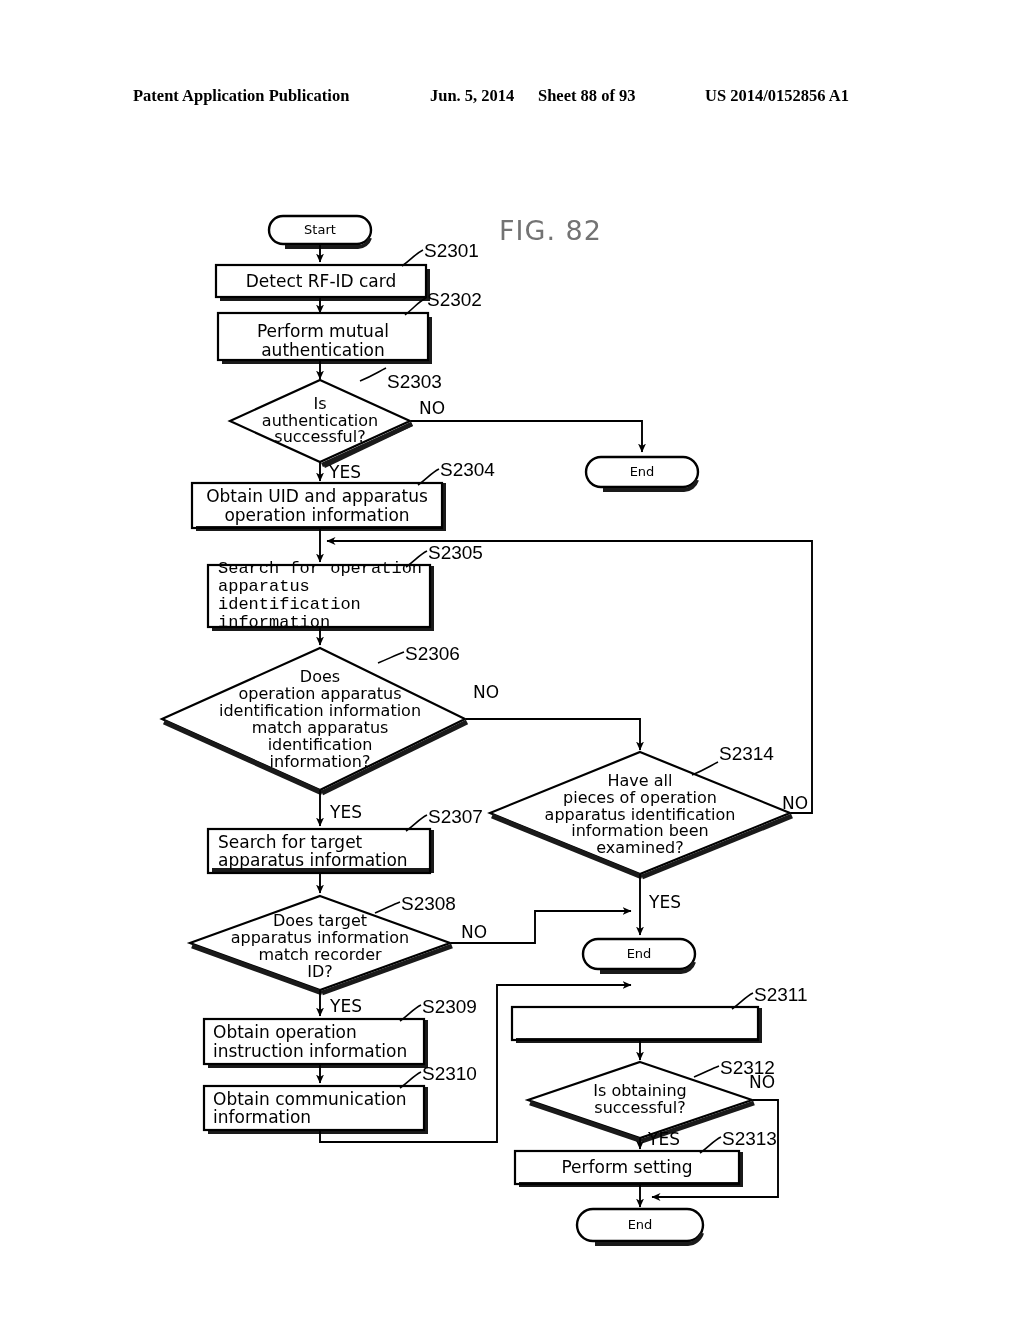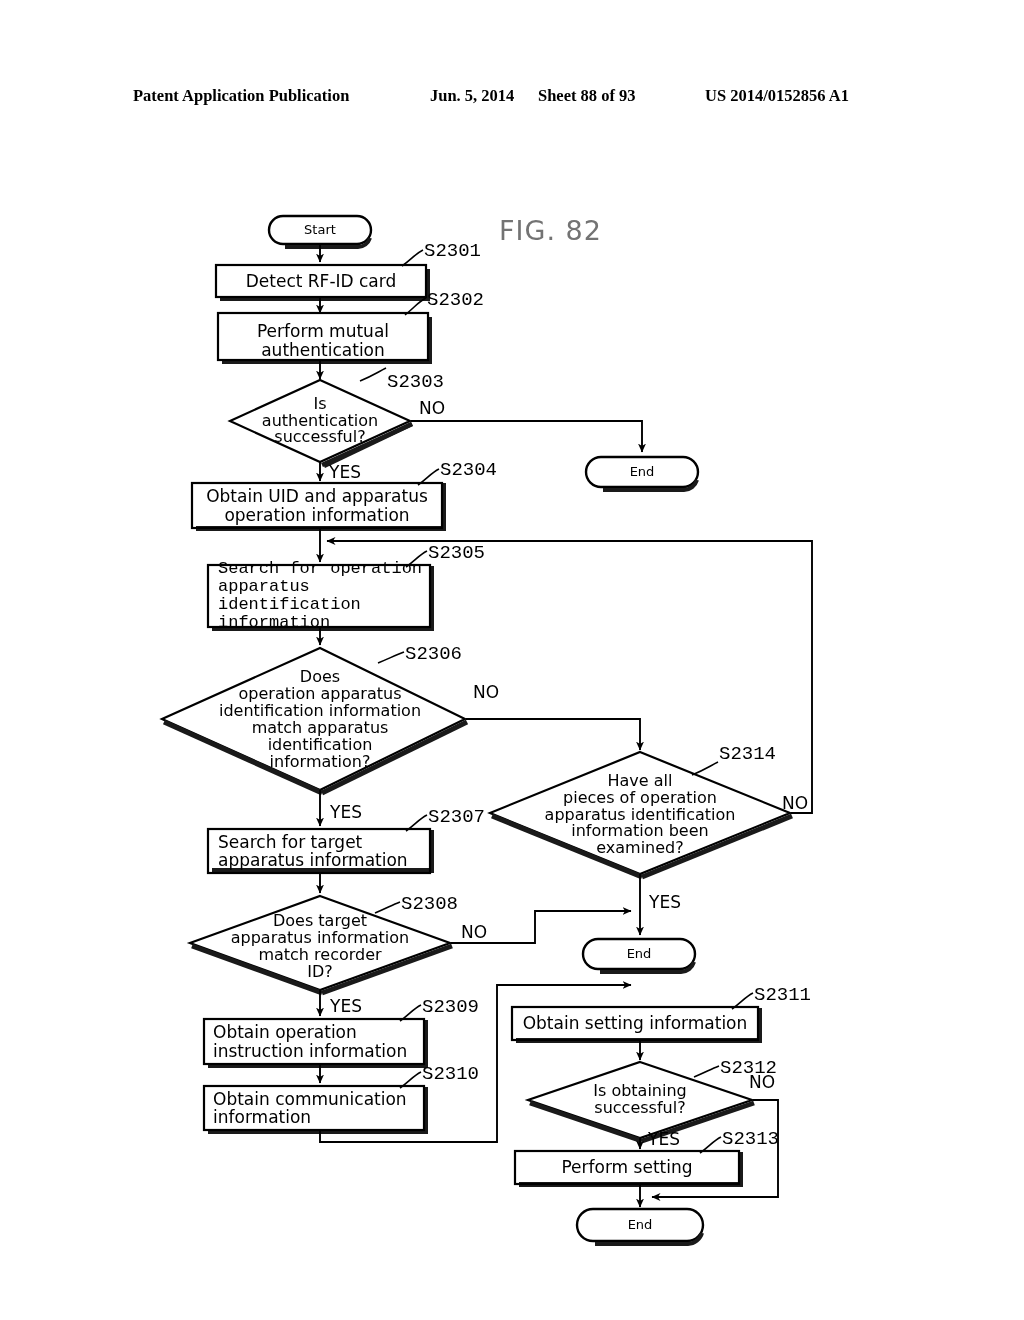--- a/index.html
+++ b/index.html
@@ -68,21 +68,21 @@
     line-height: 1.06;
     white-space: pre-line;
     pointer-events: none;
   }
   .t-term   { font-size: 13px; }
   .t-proc   { font-size: 17px; }
   .t-dec    { font-size: 16px; }
 
   .step-tag {
     position: absolute;
-    font-family: Liberation Mono, monospace;
+    font-family: Liberation Sans, sans-serif;
     font-size: 19px;
     color: #000;
     white-space: nowrap;
   }
   .branch-lbl {
     position: absolute;
     font-family: "DejaVu Sans", sans-serif;
     font-size: 17px;
     color: #000;
     white-space: nowrap;
@@ -281,21 +281,20 @@
 ID?</div>
 
   <div class="node-text t-term" style="left:598px;top:939px;width:82px;height:30px;">End</div>
 
   <div class="node-text t-proc" style="left:208px;top:1019px;width:216px;height:45px;justify-content:flex-start;text-align:left;padding-left:5px;box-sizing:border-box;">Obtain operation
 instruction information</div>
 
   <div class="node-text t-proc" style="left:208px;top:1086px;width:216px;height:44px;justify-content:flex-start;text-align:left;padding-left:5px;box-sizing:border-box;">Obtain communication
 information</div>
 
-  <div class="node-text t-proc" style="left:512px;top:1007px;width:246px;height:33px;">Obtain setting information</div>
 
   <div class="node-text t-dec" style="left:560px;top:1078px;width:160px;height:44px;">Is obtaining
 successful?</div>
 
   <div class="node-text t-proc" style="left:515px;top:1151px;width:224px;height:33px;">Perform setting</div>
 
   <div class="node-text t-term" style="left:593px;top:1209px;width:94px;height:32px;">End</div>
 
   <div class="step-tag" style="left:424px;top:240px;">S2301</div>
   <div class="step-tag" style="left:427px;top:289px;">S2302</div>

